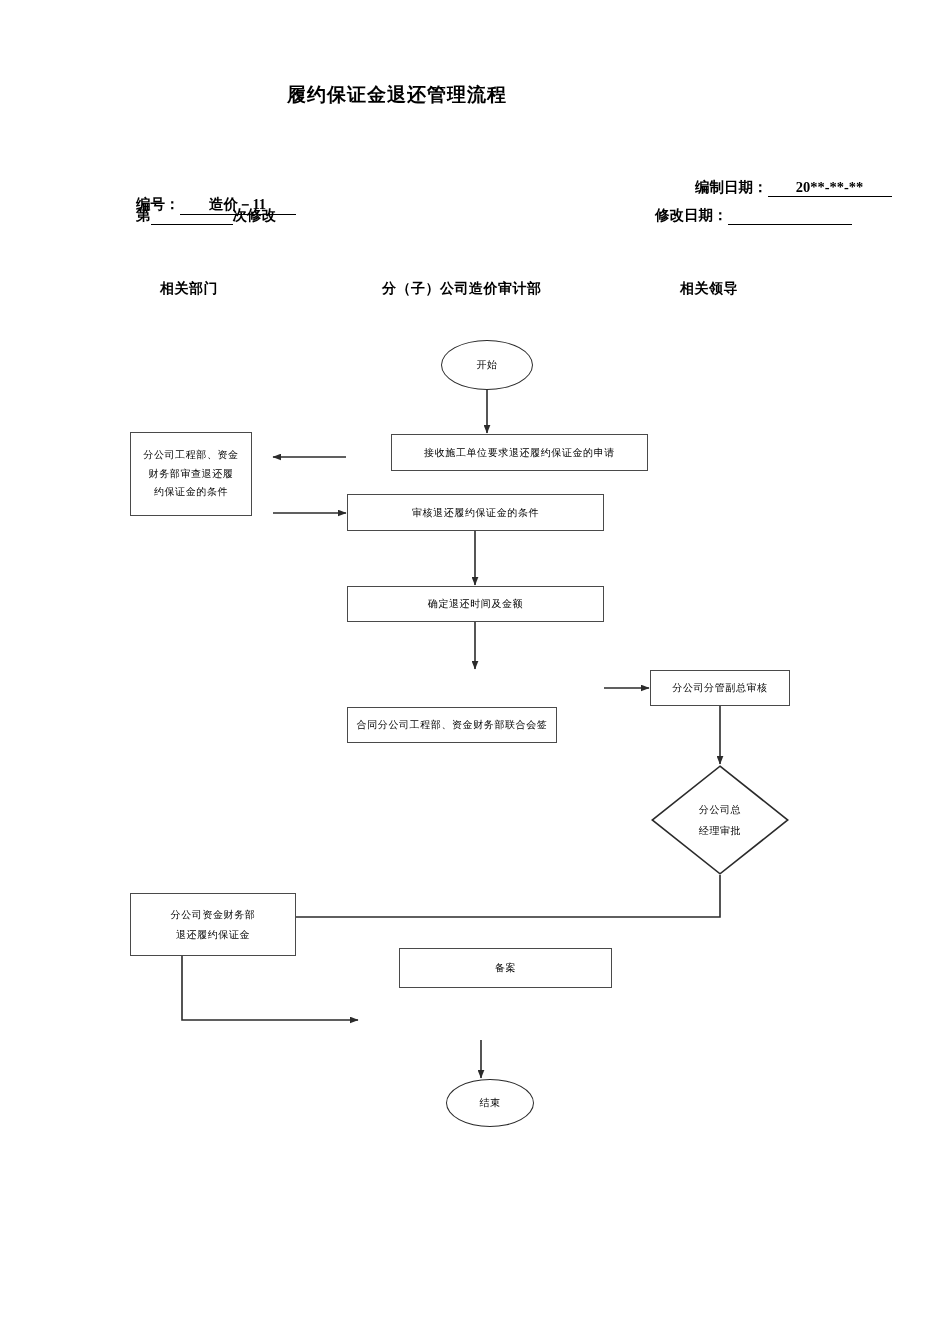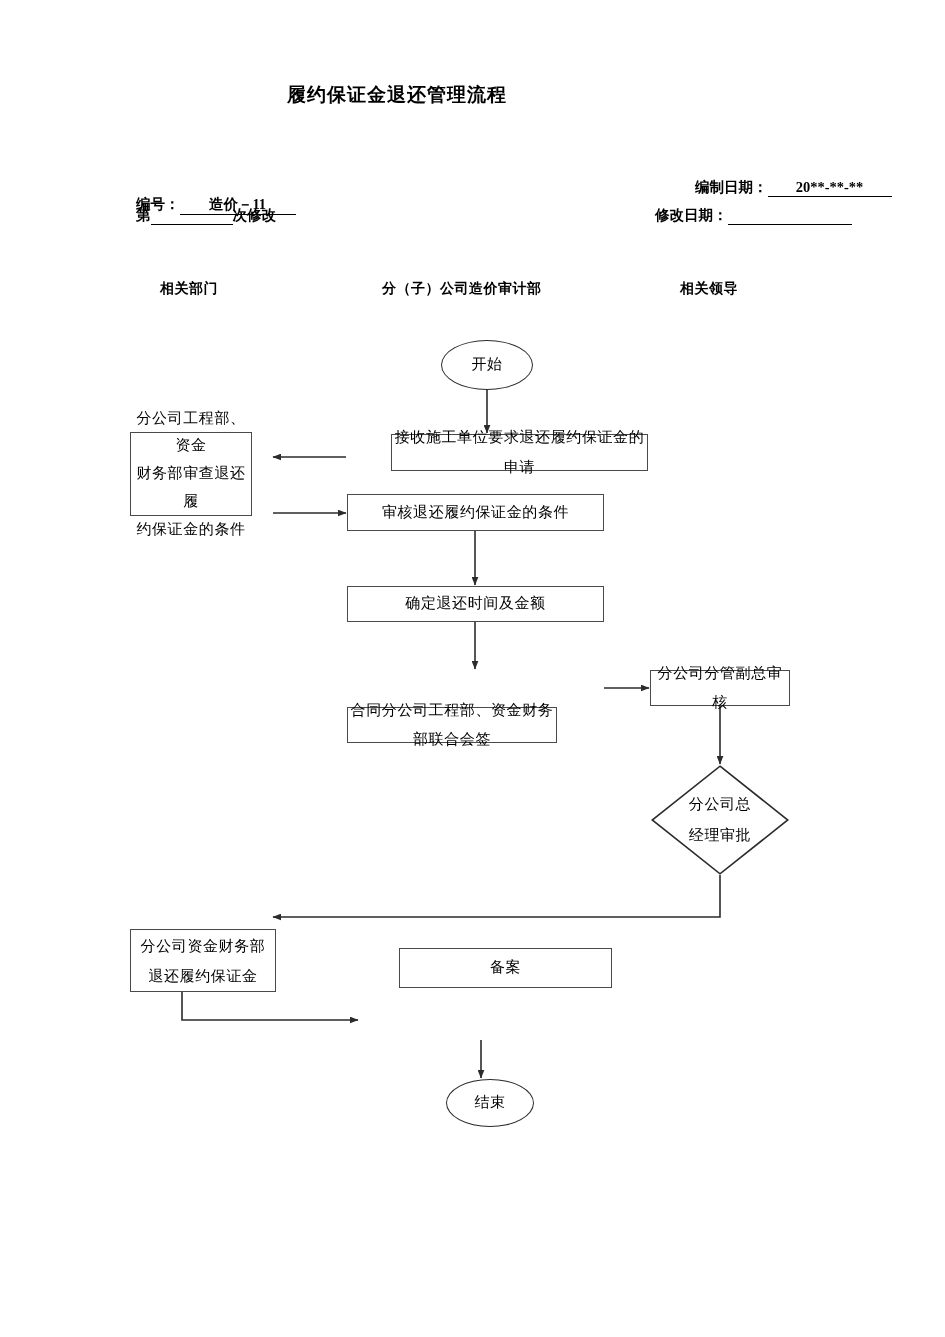--- a/index.html
+++ b/index.html
@@ -76,21 +76,21 @@
 
   
   .node {
     position: absolute;
     box-sizing: border-box;
     display: flex;
     flex-direction: column;
     align-items: center;
     justify-content: center;
     text-align: center;
-    font-size: 15px;
+    font-size: 10px;
     line-height: 1.95;
     letter-spacing: 0.6px;
     font-family: "Liberation Serif", "DejaVu Serif", serif;
     color: #000;
   }
   .node.box {
     border: 1.2px solid #4a4a4a;
     background: #ffffff;
   }
   .node.terminator {
@@ -106,21 +106,21 @@
 
   
   #node-start        { left: 441px; top: 340px;  width: 92px;  height: 50px;  }
   #node-receive      { left: 347px; top: 434px;  width: 257px; height: 37px; margin-left: 44px;  }
   #node-dept-review  { left: 130px; top: 432px;  width: 122px; height: 84px;  line-height: 1.85; }
   #node-audit-cond   { left: 347px; top: 494px;  width: 257px; height: 37px;  }
   #node-amount       { left: 347px; top: 586px;  width: 257px; height: 36px;  }
   #node-joint-sign   { left: 347px; top: 707px;  width: 210px; height: 36px;  }
   #node-vp-review    { left: 650px; top: 670px;  width: 140px; height: 36px;  }
   #node-gm-approve   { left: 651px; top: 765px;  width: 138px; height: 110px; }
-  #node-refund       { left: 130px; top: 929px;  width: 146px; height: 63px;  line-height: 2.0; }
+  #node-refund       { left: 130px; top: 893px;  width: 166px; height: 63px;  line-height: 2.0; }
   #node-archive      { left: 359px; top: 948px; width: 213px; height: 40px; margin-left: 40px;  }
   #node-end          { left: 446px; top: 1079px; width: 88px;  height: 48px;  }
 
   #node-gm-approve .label-wrap {
     position: relative;
     z-index: 2;
     line-height: 2.1;
   }
   .diamond-shape {
     position: absolute;

